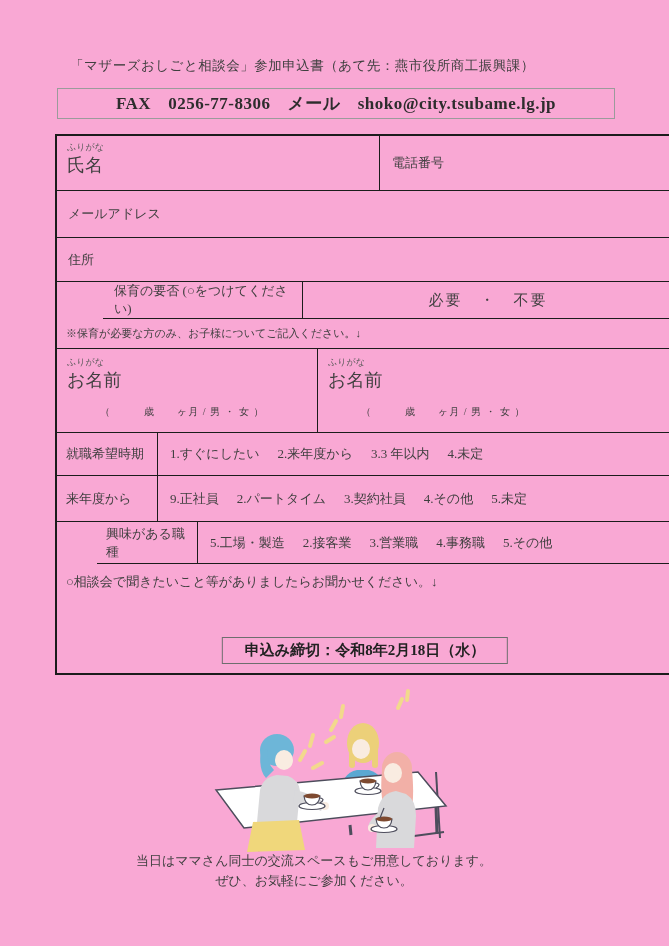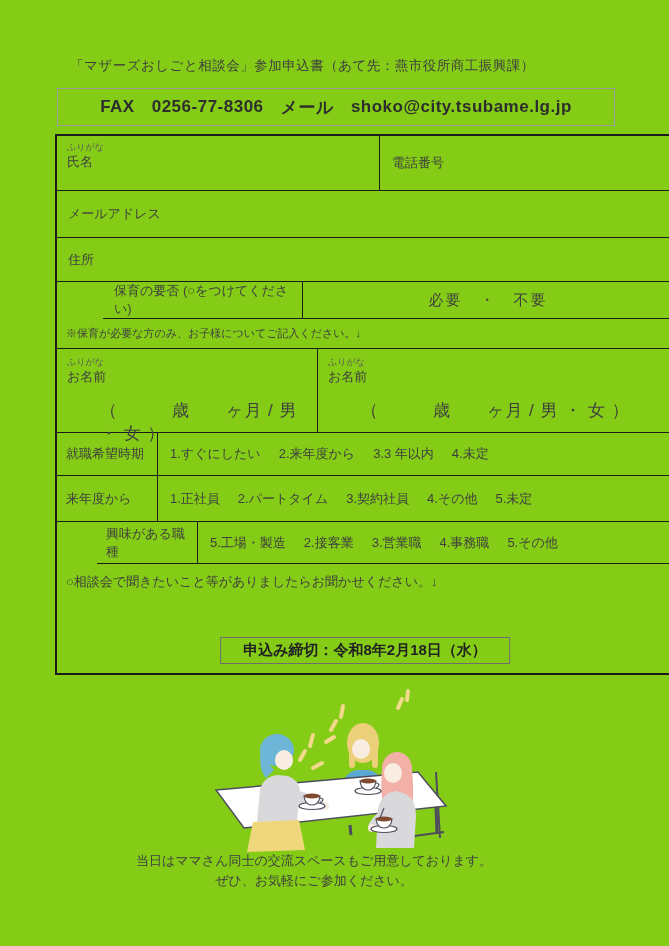--- a/index.html
+++ b/index.html
@@ -1,64 +1,64 @@
 <!DOCTYPE html>
 <html><head>
 <meta charset="utf-8">
 <style>
   html,body { margin:0; padding:0; background:#fff; }
   .sheet {
     position: relative;
     width: 669px; height: 946px;
-    background: #84cc16;
-    font-family: Liberation Sans, sans-serif;
+    background: #f9a8d4;
+    font-family: Liberation Serif, serif;
     color: #3f3f3f;
     overflow: hidden;
   }
   .doc-title {
     position: absolute; left: 70px; top: 57px;
     font-size: 13.5px; color: #3f3f3f; letter-spacing: .5px;
   }
   .fax-box {
-    position: absolute; left: 57px; top: 88px; width: 558px; height: 38px;
+    position: absolute; left: 57px; top: 88px; width: 558px; height: 31px;
     border: 1px solid #9b9b9b; box-sizing: border-box;
     display: flex; align-items: center; justify-content: center; gap: 17px;
     font-weight: bold; font-size: 17px; color: #2d2d2d; letter-spacing: .5px;
   }
   .form-table {
     position: absolute; left: 55px; top: 134px; width: 620px;
     border: 2px solid #1c1c1c; box-sizing: border-box;
     font-size: 13px; color: #3f3f3f;
   }
   .trow { display: flex; border-bottom: 1px solid #1c1c1c; box-sizing: border-box; }
   .trow:last-child { border-bottom: none; }
   .cell { box-sizing: border-box; }
   .cell.rb { border-right: 1px solid #1c1c1c; }
   .furigana { font-size: 9px; color: #5a5a5a; line-height: 1.2; }
-  .lbl { font-size: 13px; }
+  .lbl { font-size: 18px; }
 
   .row-name { height: 55px; }
   .row-name .cell-name { flex: 0 0 323px; padding: 6px 10px; }
   .row-name .cell-phone { flex: 1; display: flex; align-items: center; padding-left: 12px; }
 
   .row-mail { height: 47px; align-items: center; padding-left: 11px; }
   .row-addr { height: 44px; align-items: center; padding-left: 11px; }
 
   .row-care { height: 37px; margin-left: 46px; }
   .row-care .cell-care-label { flex: 0 0 200px; display: flex; align-items: center; padding-left: 11px; }
   .row-care .cell-care-choice { flex: 1; display: flex; align-items: center; justify-content: center;
       font-size: 15px; letter-spacing: 2px; }
 
   .row-note { height: 30px; align-items: center; padding-left: 9px; font-size: 11px; }
 
   .row-child { height: 84px; }
   .row-child .child-cell { padding: 8px 10px; }
   .row-child .child-cell.left { flex: 0 0 261px; }
   .row-child .child-cell.right { flex: 1; }
-  .child-detail { margin-top: 13px; padding-left: 33px; font-size: 17px; letter-spacing: 1px; }
+  .child-detail { margin-top: 13px; padding-left: 33px; font-size: 10px; letter-spacing: 1px; }
 
   .row-choice { }
   .row-choice .choice-label { flex: 0 0 101px; display: flex; align-items: center; padding-left: 9px; }
   .row-choice .choice-opts { flex: 1; display: flex; align-items: center; gap: 18px; padding-left: 12px; }
   .row-timing { height: 43px; }
   .row-style { height: 46px; }
   .row-jobtype { height: 42px; margin-left: 40px; }
 
   .row-comment { height: 109px; position: relative; display: block; }
   .comment-text { padding: 9px 10px 0 9px; font-size: 13px; }
@@ -140,21 +140,21 @@
         <span>1.すぐにしたい</span>
         <span>2.来年度から</span>
         <span>3.3 年以内</span>
         <span>4.未定</span>
       </div>
     </div>
 
     <div class="trow row-choice row-style">
       <div class="cell rb choice-label">来年度から</div>
       <div class="cell choice-opts">
-        <span>1.正社員</span>
+        <span>9.正社員</span>
         <span>2.パートタイム</span>
         <span>3.契約社員</span>
         <span>4.その他</span>
         <span>5.未定</span>
       </div>
     </div>
 
     <div class="trow row-choice row-jobtype">
       <div class="cell rb choice-label">興味がある職種</div>
       <div class="cell choice-opts">

